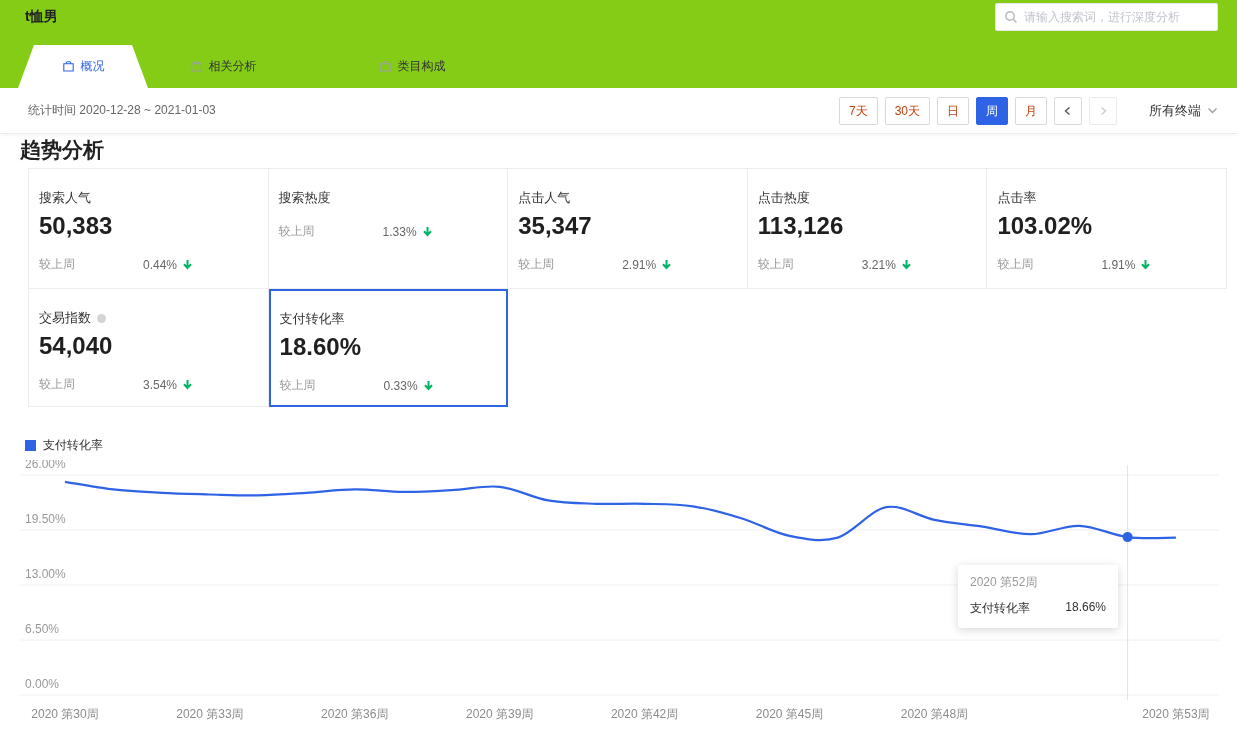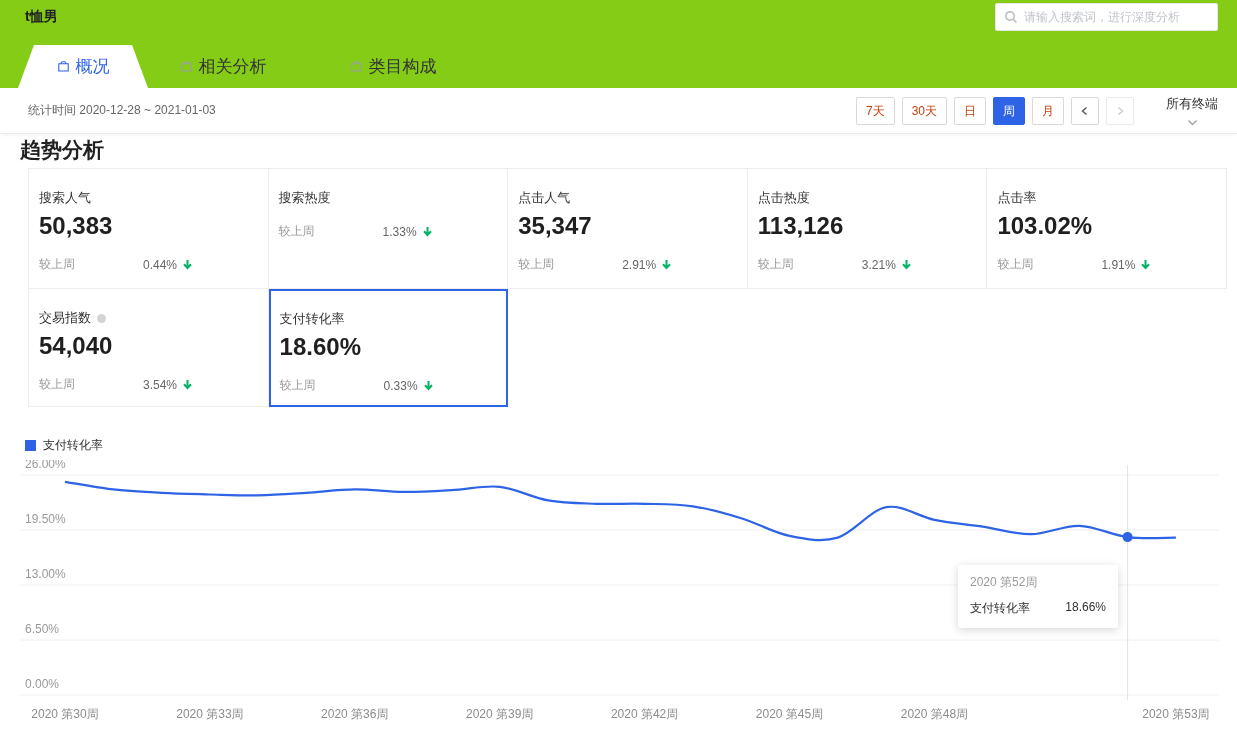--- a/index.html
+++ b/index.html
@@ -10,39 +10,39 @@
   
   .header { position:absolute; top:0; left:0; right:0; height:88px; background:#84cc16; }
   .page-title { position:absolute; left:25px; top:8px; font-size:14px; font-weight:bold; color:#222; }
   .search-box { position:absolute; right:19px; top:3px; width:223px; height:28px; background:#fff;
                 border:1px solid #e6e6e6; border-radius:2px; display:flex; align-items:center; padding:13px 8px; }
   .search-box svg { flex:0 0 auto; margin-right:6px; }
   .search-box input { border:none; outline:none; flex:1; font-size:12px; color:#333; background:transparent; font-family:inherit; }
   .search-box input::placeholder { color:#c0c4cc; }
   .tabs { position:absolute; left:0; bottom:0; right:0; height:43px; }
   .tab { position:absolute; bottom:0; height:43px; display:flex; align-items:center; justify-content:center;
-         gap:6px; font-size:17px; color:#333; cursor:pointer; }
+         gap:6px; font-size:12px; color:#333; cursor:pointer; }
   .tab.active { background:#fff; clip-path:polygon(16px 0, calc(100% - 16px) 0, 100% 100%, 0 100%); color:#2e63e6; }
   .tab .tab-icon { display:inline-flex; color:#9aa0a6; }
   .tab.active .tab-icon { color:#2e63e6; }
 
   
   .main { position:absolute; top:88px; left:0; right:0; bottom:0; background:#fff; }
 
   .stats-bar { position:absolute; top:0; left:0; right:0; height:46px; display:flex; align-items:center;
                padding:0 19px 0 28px; border-bottom:1px solid #ececec; box-shadow:0 3px 4px -2px rgba(0,0,0,.06); background:#fff; }
   .stats-time { color:#666; font-size:12px; }
   .range-controls { margin-left:auto; display:flex; align-items:center; }
   .range-btn { min-width:30px; padding:0 9px; height:28px; line-height:26px; text-align:center; border:1px solid #d9d9d9;
                background:#fff; border-radius:2px; font-size:12px; color:#c2410c; margin-left:7px; cursor:pointer; font-family:inherit; }
   .range-btn.active { background:#2e63e6; border-color:#2e63e6; color:#fff; }
   .pager-btn { width:28px; height:28px; border:1px solid #d9d9d9; background:#fff; border-radius:2px; margin-left:7px;
                display:inline-flex; align-items:center; justify-content:center; cursor:pointer; color:#555; }
   .pager-btn.disabled { border-color:#ebebeb; color:#ccc; cursor:default; }
-  .terminal-select { margin-left:32px; display:flex; align-items:center; gap:6px; font-size:13px; color:#333; cursor:pointer;flex-direction:column; }
+  .terminal-select { margin-left:32px; display:flex; align-items:center; gap:6px; font-size:13px; color:#333; cursor:pointer; }
 
   .section-title { position:absolute; left:20px; top:48px; font-size:21px; font-weight:bold; color:#222; }
 
   
   .metric-grid { position:absolute; left:20px; top:80px; width:1199px; display:grid;
                  grid-template-columns:repeat(5,1fr); grid-template-rows:120px 118px;
                  border-top:1px solid #ededed; border-left:1px solid #ededed; background:#fff;margin-left:8px; }
   .metric-card { border-right:1px solid #ededed; border-bottom:1px solid #ededed; padding:20px 0 0 10px; position:relative; background:#fff; cursor:pointer; }
   .metric-card.selected { border:2px solid #2e63e6; padding:19px 0 0 9px; }
   .metric-label { font-size:13px; color:#333; display:flex; align-items:center; gap:6px; }
@@ -91,21 +91,21 @@
           <span class="tab-label">概况</span>
         </div>
         <div class="tab" style="left: 173px; width: 100px;">
           <span class="tab-icon">
             <svg width="13" height="13" viewBox="0 0 13 13">
               <path d="M4.3 3.6 V2.8 a1.1 1.1 0 0 1 1.1-1.1 h2.2 a1.1 1.1 0 0 1 1.1 1.1 V3.6 M1.8 3.8 h9.4 v7.2 h-9.4 z" fill="none" stroke="currentColor" stroke-width="1.1"></path>
             </svg>
           </span>
           <span class="tab-label">相关分析</span>
         </div>
-        <div class="tab" style="left: 343px; width: 100px;">
+        <div class="tab" style="left: 362px; width: 100px;">
           <span class="tab-icon">
             <svg width="13" height="13" viewBox="0 0 13 13">
               <path d="M4.3 3.6 V2.8 a1.1 1.1 0 0 1 1.1-1.1 h2.2 a1.1 1.1 0 0 1 1.1 1.1 V3.6 M1.8 3.8 h9.4 v7.2 h-9.4 z" fill="none" stroke="currentColor" stroke-width="1.1"></path>
             </svg>
           </span>
           <span class="tab-label">类目构成</span>
         </div>
       </div>
   </div>
 

